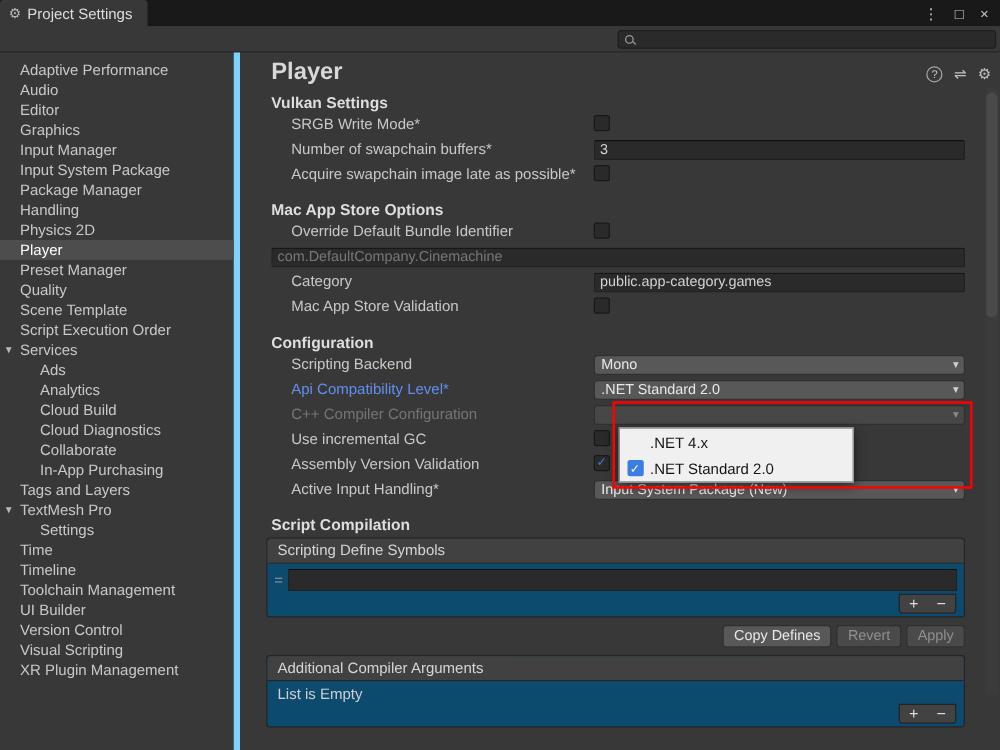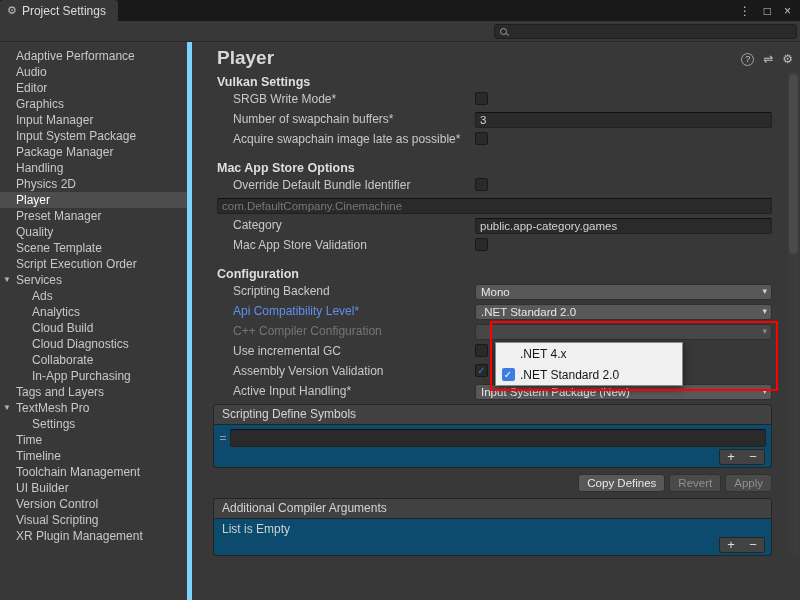--- a/index.html
+++ b/index.html
@@ -222,20 +222,21 @@
         </span>
     </div>
     <div class="prow">
       <span class="plabel">Active Input Handling*</span>
       <span class="dropdown">
         <span>Input System Package (New)</span>
         <span class="caret">▾</span>
       </span>
     </div>
 
+    <div class="shead mt">Script Compilation</div>
     <div class="panelbox">
       <div class="panelhead">Scripting Define Symbols</div>
       <div class="listrow">
         <span class="draghandle">=</span>
         <span class="tfield listfield"></span>
       </div>
       <div class="panelfoot">
         <div class="addremove">
           <span class="arbtn">+</span>
           <span class="arbtn">−</span>

